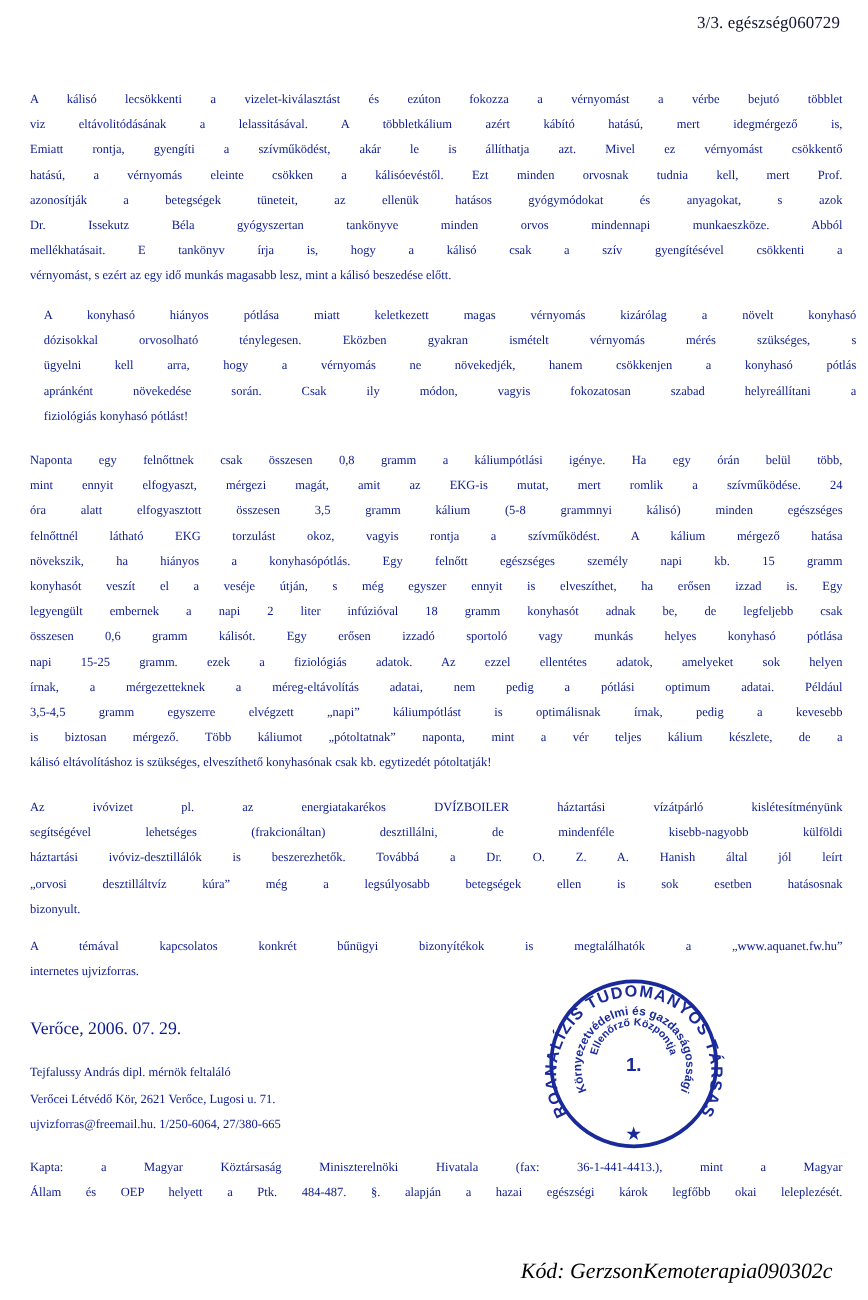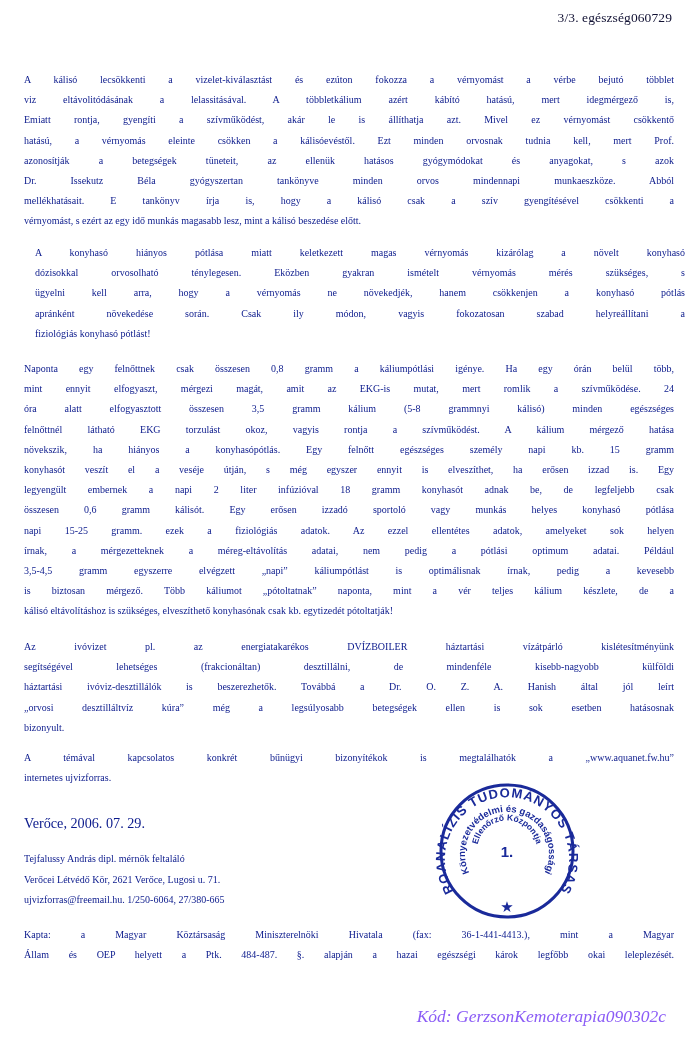--- a/index.html
+++ b/index.html
@@ -24,21 +24,21 @@
     .p2 { top: 243px; margin-left: 11px; }
     .p3 { top: 343px; margin-top: 16px; }
     .p4 { top: 637px; }
     .p5 { top: 748px; }
     .dateline { position: absolute; left: 24px; top: 813px; font-size: 14.2px; line-height: 20px; color: #0b1a8c; }
     .signature { position: absolute; left: 24px; top: 849px; width: 400px; }
     .signature .line { text-align: center; text-align-last: left; height: 20.5px; line-height: 20.5px; }
     .p6 { top: 925px; }
     .code-label {
       position: absolute; right: 28px; top: 1006px;
-      font-style: italic; font-size: 17.5px; color: #8b5cf6;
+      font-style: italic; font-size: 17.5px; color: #000000;
       font-family: "Liberation Serif", "DejaVu Serif", serif;
     }
     .stamp { position: absolute; left: 427px; top: 781px; width: 160px; height: 140px; }
     .stamp svg { width: 160px; height: 140px; }
   </style>
 </head>
 <body>
 
 <div class="page">
 

